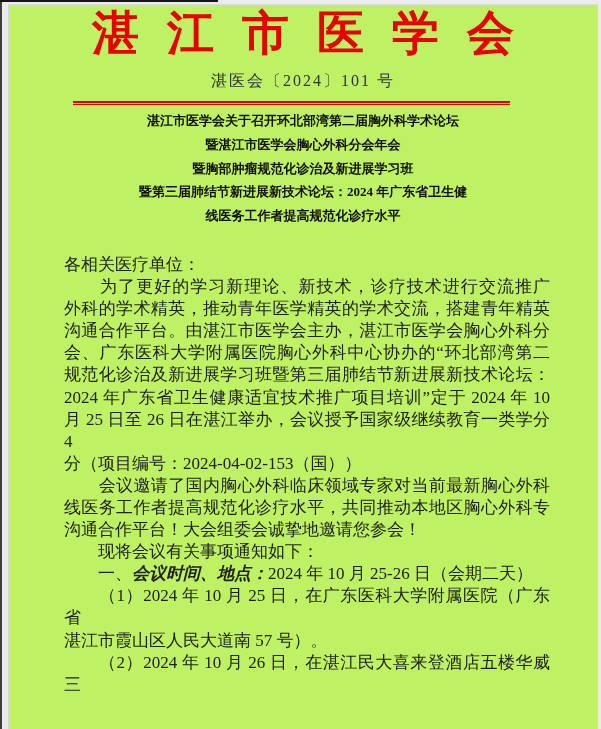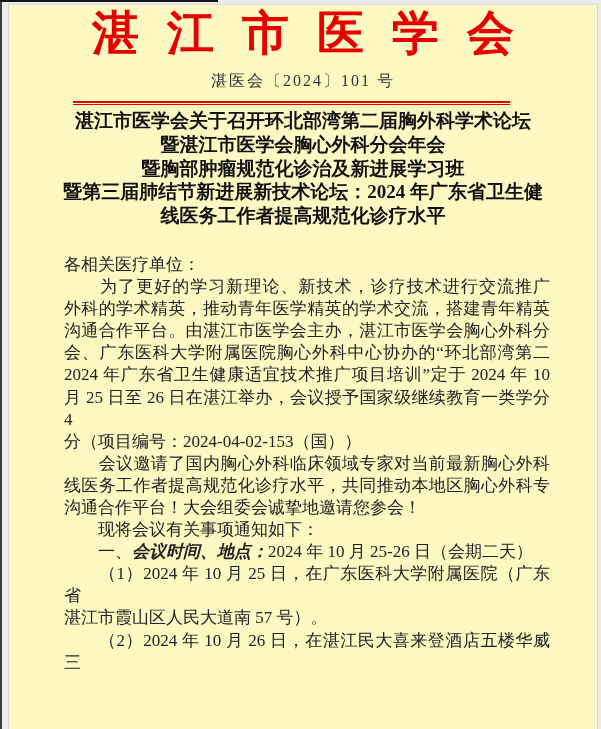--- a/index.html
+++ b/index.html
@@ -4,41 +4,41 @@
 <style>
   html,body{margin:0;padding:0;}
   body{
     width:601px;height:729px;overflow:hidden;position:relative;
     background:#ebebeb;
     font-family:"Liberation Serif","DejaVu Serif",serif;
   }
   .win-edge-left{position:absolute;left:0;top:0;width:2px;height:729px;background:#3e3e3e;z-index:6;}
   .win-edge-top{position:absolute;left:0;top:0;width:218px;height:2px;background:#141414;z-index:7;}
   .page{
-    position:absolute;left:8px;top:4px;width:590px;height:725px;background:#fef9c3;
+    position:absolute;left:8px;top:4px;width:590px;height:725px;background:#bef264;
     border-left:1px solid #d6d6d6;border-right:1px solid #d6d6d6;border-top:1px solid #dddddd;
     box-sizing:border-box;
   }
   .assoc-title{
     margin-top:1px;text-align:center;white-space:nowrap;
     color:#e60000;font-weight:bold;font-size:47px;line-height:54px;
     letter-spacing:28px;padding-left:28px;
   }
   .doc-number{
     margin-top:11px;text-align:center;color:#333333;
     font-size:16px;line-height:20px;letter-spacing:2px;
   }
   .rule{box-sizing:content-box;}
   .rule-top{
     margin:10px 0 0 64px;width:437px;height:1px;
     border-top:2.5px solid #e60000;border-bottom:1.5px solid #e60000;
   }
   .notice-title{
     margin-top:4px;text-align:center;font-weight:bold;color:#111111;
-    font-size:19px;line-height:23.8px;
+    font-size:13px;line-height:23.8px;
   }
   .body-block{
     margin:26px 0 0 55px;width:486px;
     color:#222222;font-size:17px;line-height:22.1px;
   }
   .b-line{white-space:pre-wrap;}
   .b-line.full{text-align:justify;text-align-last:justify;}
   .seg-bold{font-weight:bold;font-style:italic;}
 </style>
 </head>
@@ -61,20 +61,21 @@
       <div>暨第三届肺结节新进展新技术论坛：2024 年广东省卫生健</div>
       <div>线医务工作者提高规范化诊疗水平</div>
     </div>
 
   <div class="body-block">
       <div class="b-line"><span class="">各相关医疗单位：</span></div>
       <div class="b-line full"><span class="">　　为了更好的学习新理论、新技术，诊疗技术进行交流推广</span></div>
       <div class="b-line full"><span class="">外科的学术精英，推动青年医学精英的学术交流，搭建青年精英</span></div>
       <div class="b-line full"><span class="">沟通合作平台。由湛江市医学会主办，湛江市医学会胸心外科分</span></div>
       <div class="b-line full"><span class="">会、广东医科大学附属医院胸心外科中心协办的“环北部湾第二</span></div>
+      <div class="b-line full"><span class="">规范化诊治及新进展学习班暨第三届肺结节新进展新技术论坛：</span></div>
       <div class="b-line full"><span class="">2024 年广东省卫生健康适宜技术推广项目培训”定于 2024 年 10</span></div>
       <div class="b-line full"><span class="">月 25 日至 26 日在湛江举办，会议授予国家级继续教育一类学分 4</span></div>
       <div class="b-line"><span class="">分（项目编号：2024-04-02-153（国））</span></div>
       <div class="b-line full"><span class="">　　会议邀请了国内胸心外科临床领域专家对当前最新胸心外科</span></div>
       <div class="b-line full"><span class="">线医务工作者提高规范化诊疗水平，共同推动本地区胸心外科专</span></div>
       <div class="b-line"><span class="">沟通合作平台！大会组委会诚挚地邀请您参会！</span></div>
       <div class="b-line"><span class="">　　现将会议有关事项通知如下：</span></div>
       <div class="b-line"><span class="">　　一、</span><span class="seg-bold">会议时间、地点：</span><span class="">2024 年 10 月 25-26 日（会期二天）</span></div>
       <div class="b-line full"><span class="">　　（1）2024 年 10 月 25 日，在广东医科大学附属医院（广东省</span></div>
       <div class="b-line"><span class="">湛江市霞山区人民大道南 57 号）。</span></div>

